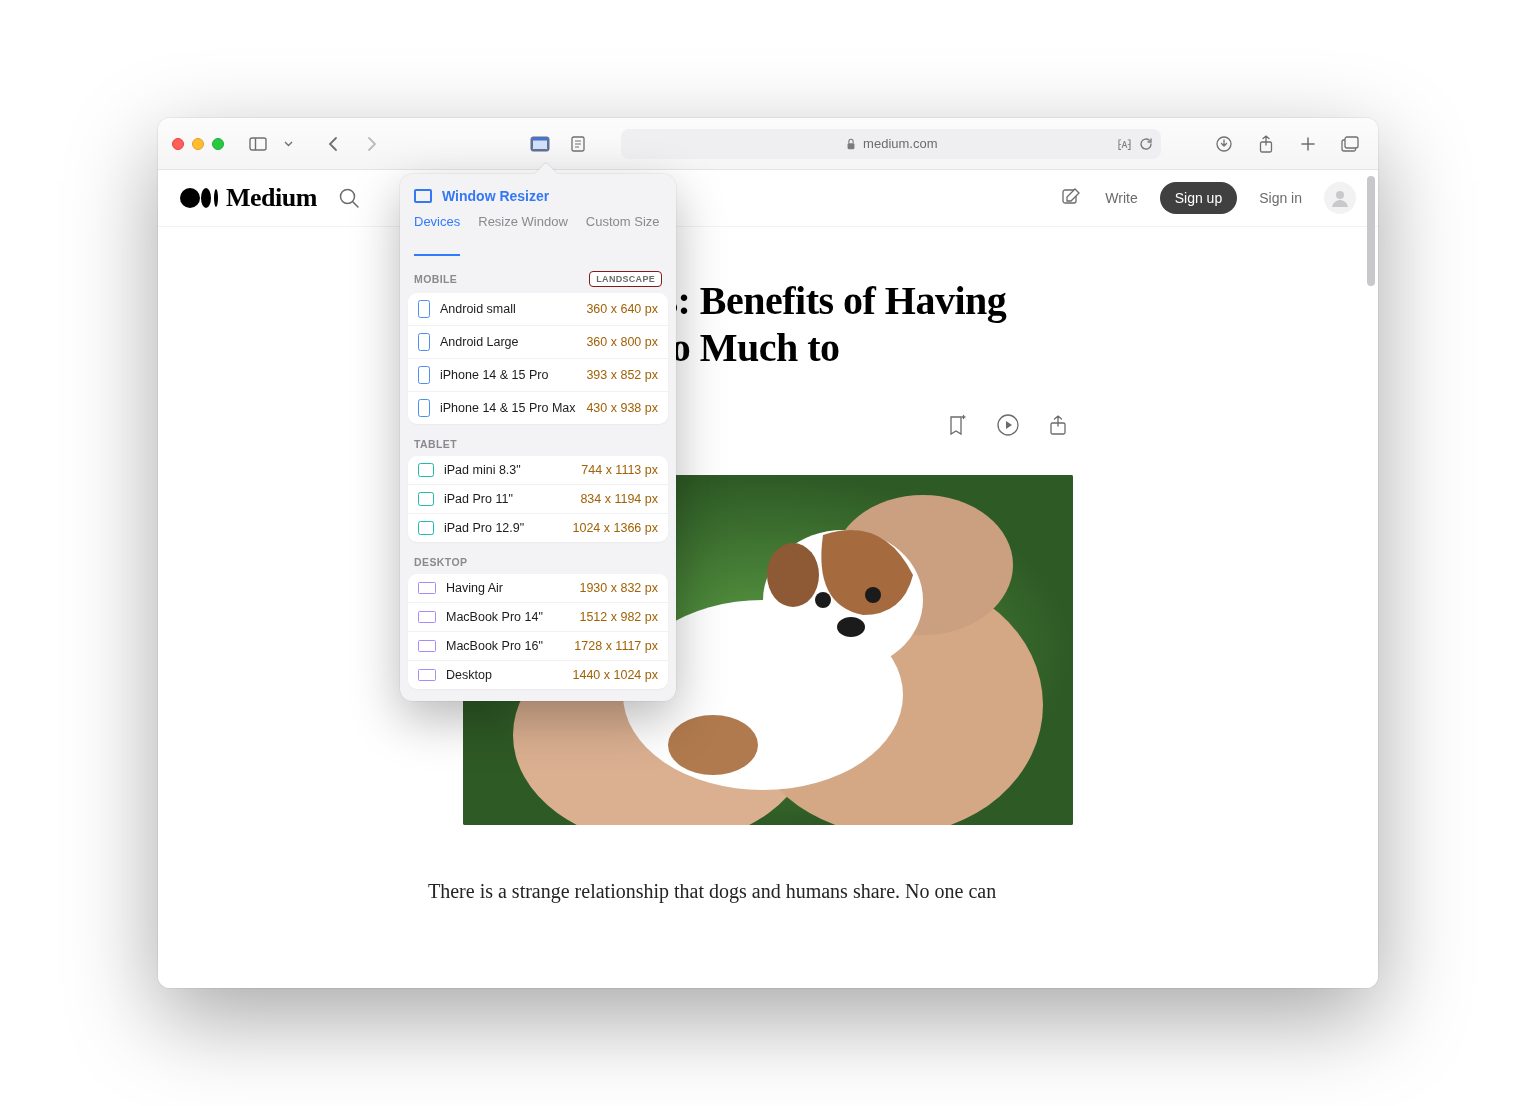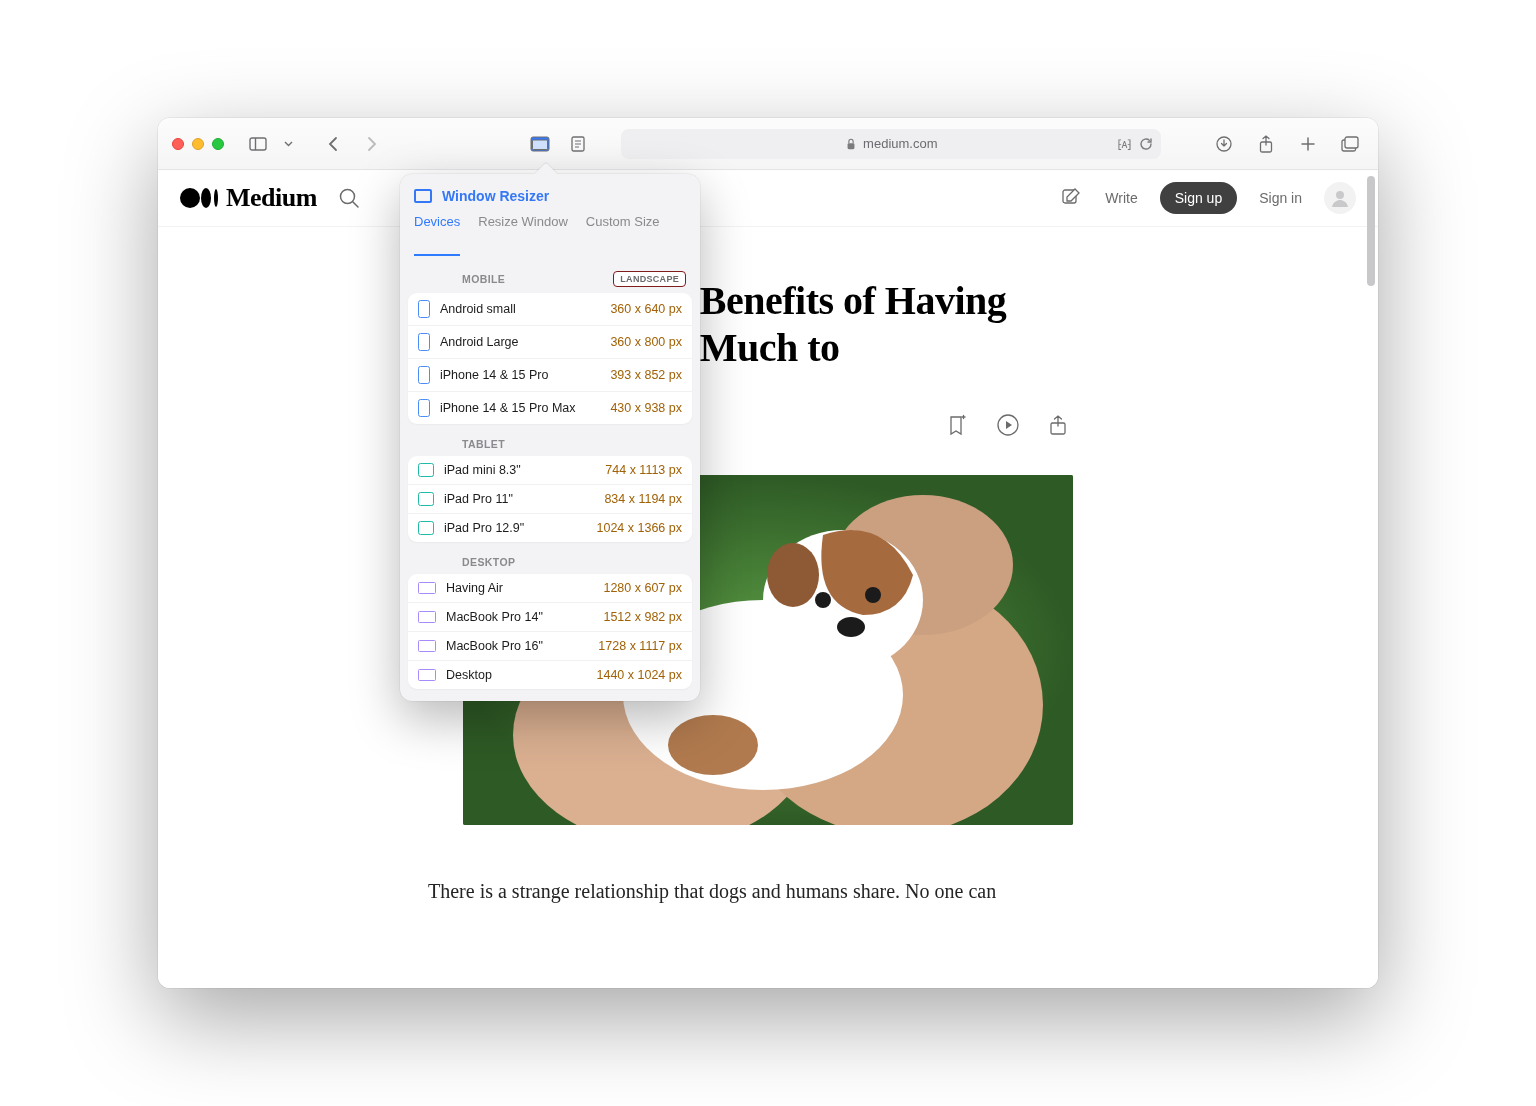--- a/index.html
+++ b/index.html
@@ -85,36 +85,36 @@
       radial-gradient(ellipse 100px 80px at 46% 30%, #fff 40%, transparent 41%),
       radial-gradient(ellipse 200px 180px at 50% 75%, #d9b598 35%, transparent 36%),
       linear-gradient(135deg,#3b6b2e 0%,#4e8a3a 40%,#2f5a26 100%);
     background-blend-mode:normal;
     position:relative;
   }
   .body-text{font-family:Georgia,'Times New Roman',serif;font-size:20px;line-height:1.6;color:#242424;}
 
   
   .popover{
-    position:absolute; top:56px; left:242px; width:300px;
+    position:absolute; top:56px; left:242px; width:276px;
     background:#f3f2f4; border-radius:12px;
     box-shadow: 0 18px 50px rgba(0,0,0,0.28), 0 0 0 .5px rgba(0,0,0,0.08);
     padding: 10px 0 12px; z-index:50;
   }
   .popover::before{
     content:"";position:absolute;top:-8px;left:138px;width:16px;height:16px;
     background:#f3f2f4;transform:rotate(45deg);border-top-left-radius:3px;
     box-shadow:-1px -1px 1px rgba(0,0,0,0.06);
   }
   .pop-title{display:flex;align-items:center;gap:10px;padding:4px 14px 10px;font-size:14px;font-weight:600;color:#3478f6;}
   .pop-title .ico{width:18px;height:14px;border:2px solid #3478f6;border-radius:2px;position:relative;}
   .tabs{display:flex;gap:18px;padding:0 14px;font-size:13px;color:#8a8a8e;border-bottom:1px solid transparent;}
   .tab{padding-bottom:25px;cursor:pointer;}
   .tab.active{color:#2f7bff;border-bottom:2px solid #2f7bff;font-weight:500;}
-  .sec-label{display:flex;justify-content:space-between;align-items:center;padding:14px 14px 6px;font-size:10.5px;letter-spacing:.4px;color:#8a8a8e;font-weight:600;margin-left:48px;}
+  .sec-label{display:flex;justify-content:space-between;align-items:center;padding:14px 14px 6px;font-size:10.5px;letter-spacing:.4px;color:#8a8a8e;font-weight:600;}
   .badge{background:#fff;border:1px solid #7f1d1d;border-radius:4px;padding:2px 6px;font-size:9px;letter-spacing:.3px;color:#6b6b6e;}
   .dev-list{margin:0 8px;background:#fff;border-radius:9px;overflow:hidden;box-shadow:0 1px 2px rgba(0,0,0,0.04);}
   .row{display:flex;align-items:center;gap:10px;padding:7px 10px;font-size:12.5px;border-bottom:1px solid #f1f0f2;cursor:pointer;}
   .row:last-child{border-bottom:none;}
   .row .name{flex:1;color:#1c1c1e;}
   .row .dim{color:#a16207;font-size:12.5px;}
   .dev-ico{width:12px;height:18px;border:1.4px solid;border-radius:2.5px;flex-shrink:0;}
   .dev-ico.phone{border-color:#4b8ef5;}
   .dev-ico.tablet{width:16px;height:14px;border-color:#1fbba6;}
   .dev-ico.desktop{width:18px;height:12px;border-color:#a78bfa;border-radius:1.5px;}
@@ -364,21 +364,21 @@
         </div>
     </div>
 
     <div class="sec-label">
       <span>DESKTOP</span>
     </div>
     <div class="dev-list">
       <div class="row">
           <span class="dev-ico desktop"></span>
           <span class="name">Having Air</span>
-          <span class="dim">1280 x 607 px</span>
+          <span class="dim">1930 x 832 px</span>
         </div>
       <div class="row">
           <span class="dev-ico desktop"></span>
           <span class="name">MacBook Pro 14"</span>
           <span class="dim">1512 x 982 px</span>
         </div>
       <div class="row">
           <span class="dev-ico desktop"></span>
           <span class="name">MacBook Pro 16"</span>
           <span class="dim">1728 x 1117 px</span>

